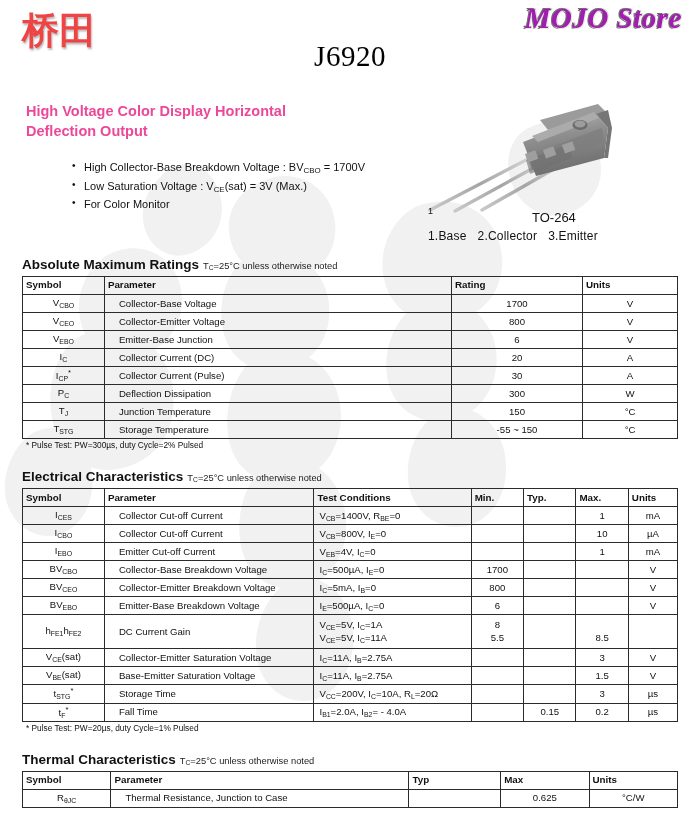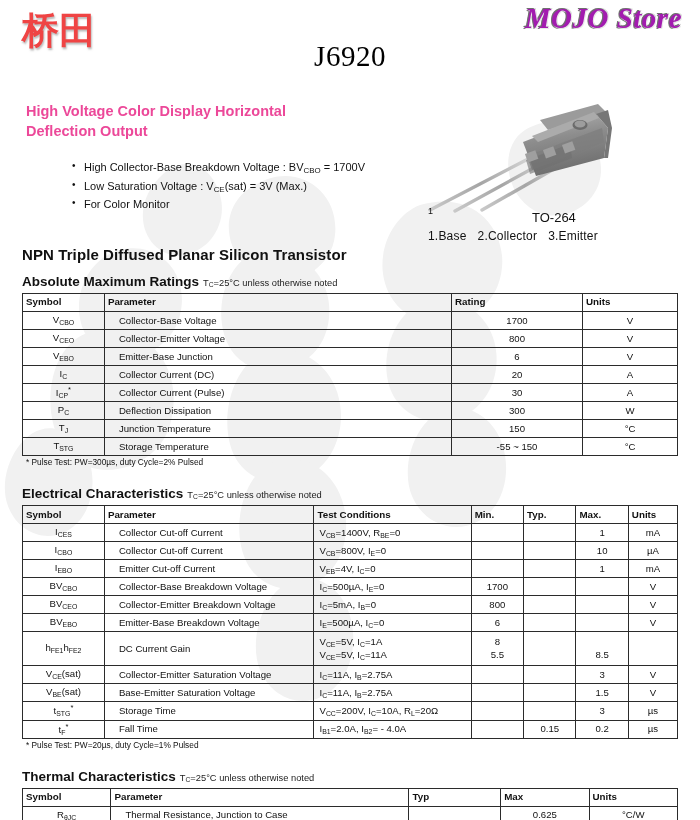--- a/index.html
+++ b/index.html
@@ -155,21 +155,20 @@
     </g>
   </svg>
   <span class="pin1">1</span>
   <span class="to264">TO-264</span>
   <div class="pinrow"><span>1.Base</span><span>2.Collector</span><span>3.Emitter</span></div>
 </div>
 
 <div class="page">
   <div style="height:246px"></div>
 
-  <h1 class="sec-big">NPN Triple Diffused Planar Silicon Transistor</h1>
 
   <div style="height:9px"></div>
 
   <div>
     <span class="sec-head">Absolute Maximum Ratings</span><span class="sec-note">T<sub>C</sub>=25°C unless otherwise noted</span>
   </div>
   <div style="height:3px"></div>
   <table>
     <thead>
         <tr>

